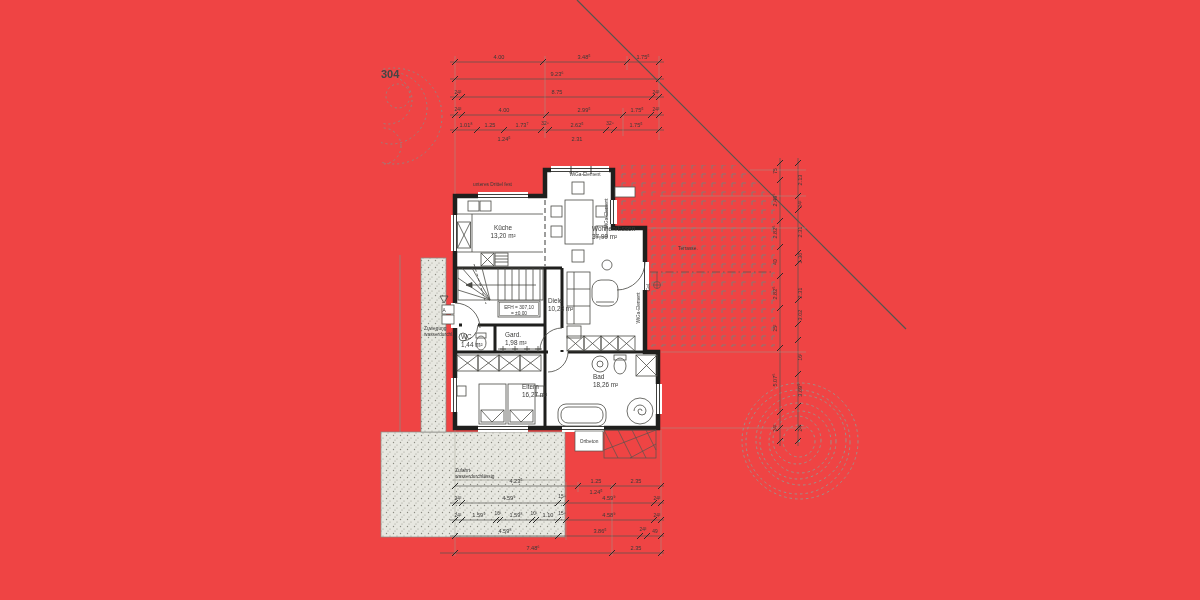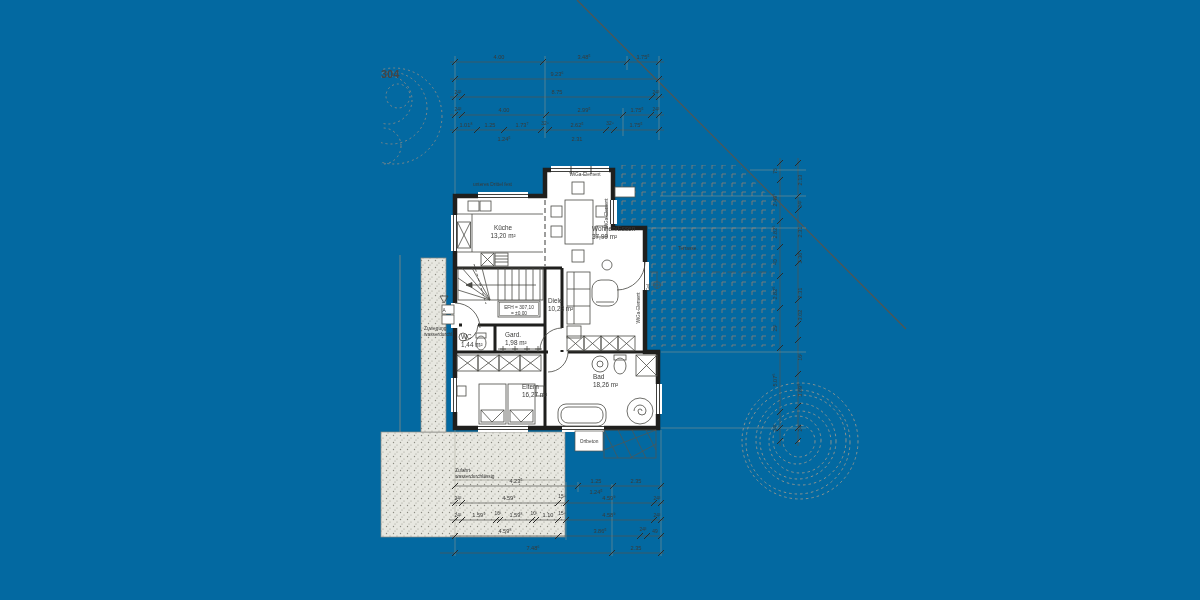--- a/index.html
+++ b/index.html
@@ -1,16 +1,16 @@
 <!DOCTYPE html>
 <html><head>
 <meta charset="utf-8">
 <style>
   html,body{margin:0;padding:0;background:#fdfdfb;}
-  .page{position:relative;width:1200px;height:600px;background:#0369a1;overflow:hidden;
+  .page{position:relative;width:1200px;height:600px;background:#ef4444;overflow:hidden;
         font-family:"Liberation Sans", sans-serif;}
   svg{position:absolute;left:0;top:0;}
   svg text{fill:#3a3a38;font-family:"Liberation Sans", sans-serif;}
   .dim{font-size:5.6px;}
   .dimsm{font-size:4.8px;}
   .room{font-size:6.4px;}
   .tiny{font-size:4.8px;}
   .parcel{font-size:11px;font-weight:bold;fill:#444;}
 </style>
 </head>

